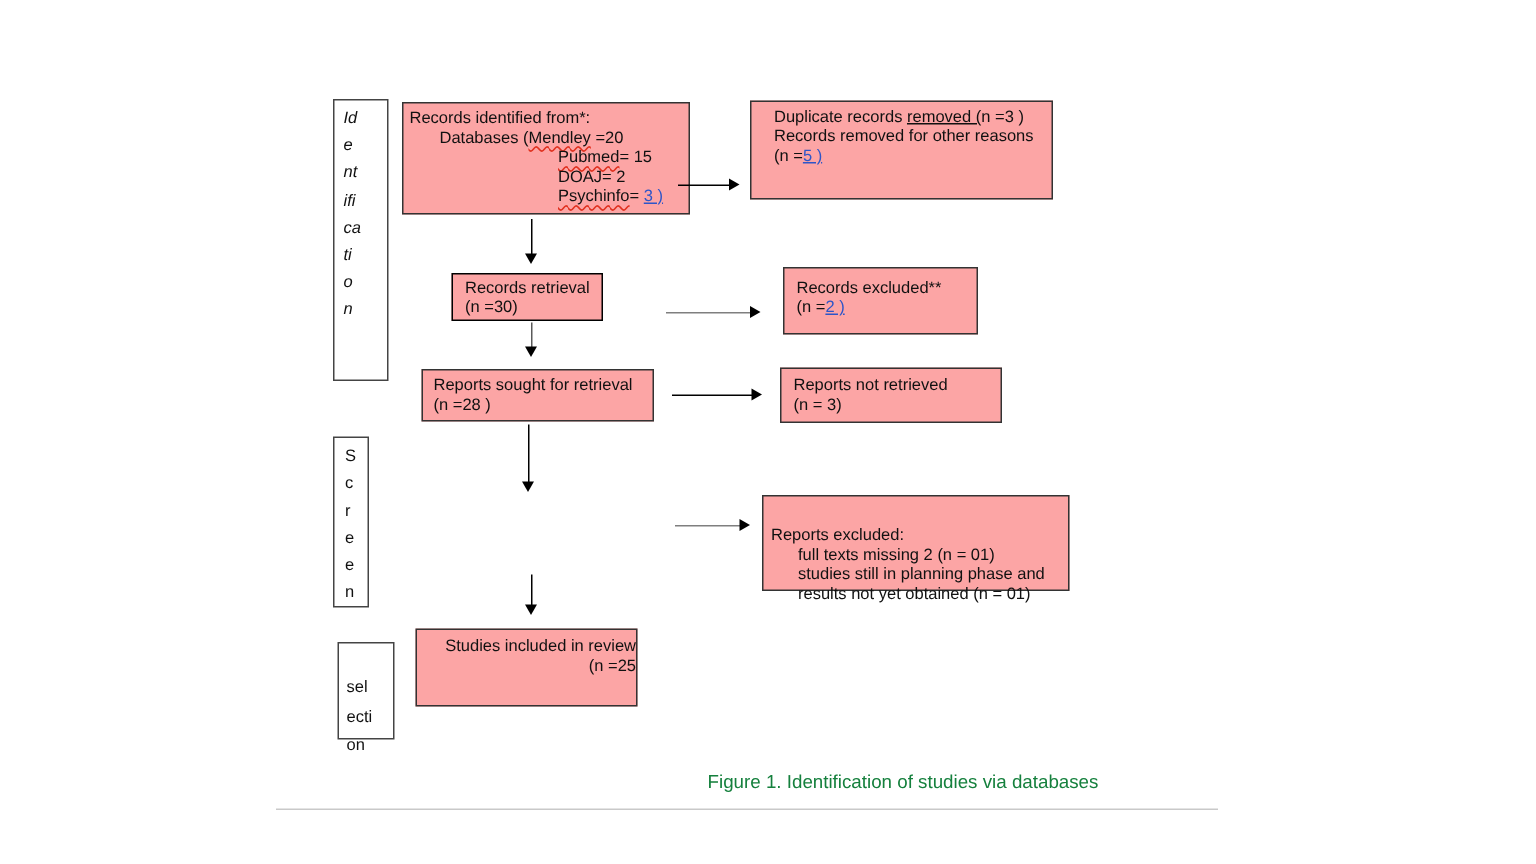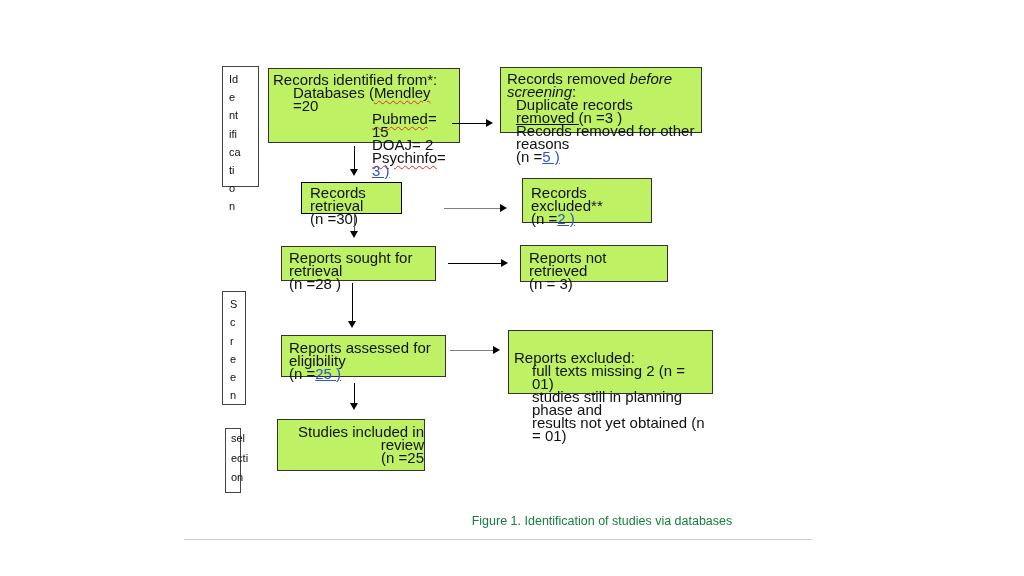--- a/index.html
+++ b/index.html
@@ -1,22 +1,22 @@
 <!DOCTYPE html>
 <html style="--link-blue: #2d55c8; --spellcheck-red: #e0301e; --arrow-gray: #7f7f7f;"><head>
 <meta charset="utf-8">
 <style>
   html,body{margin:0;padding:0;background:#fff;}
   .canvas{
     position:relative;width:1024px;height:576px;background:#ffffff;
     font-family:"Liberation Sans",sans-serif;color:#111;overflow:hidden;
   }
   .box{
-    position:absolute;border:1px solid #333;background:#bef264;
-    font-size:15px;line-height:13px;box-sizing:border-box;
+    position:absolute;border:1px solid #333;background:#fca5a5;
+    font-size:11px;line-height:13px;box-sizing:border-box;
   }
   .bold-border{border:1.5px solid #000;}
   .vlabel{
     position:absolute;border:1px solid #444;background:#fff;
     font-size:11px;box-sizing:border-box;
   }
   .vlabel div{white-space:pre;}
   .ind1{margin-left:20px;}
   .ind2{margin-left:77px;padding-left:22px;}
   .ind-r{margin-left:9px;}
@@ -40,41 +40,41 @@
   .caption{position:absolute;left:262px;top:514px;width:680px;
     text-align:center;font-size:12.5px;color:#15803d;}
   .bottom-rule{position:absolute;left:184px;top:539px;width:628px;height:1px;
     background:#c9c9c9;}
 </style>
 </head>
 <body>
 
 <div class="canvas">
 
-  <div class="vlabel" style="left:222px;top:66px;width:37px;height:121px;padding:3px 0 0 6px;line-height:18.2px;">
+  <div class="vlabel" style="left:222px;top:66px;width:37px;height:188px;padding:3px 0 0 6px;line-height:18.2px;font-style:italic;">
     <div>Id</div>
     <div>e</div>
     <div>nt</div>
     <div>ifi</div>
     <div>ca</div>
     <div>ti</div>
     <div>o</div>
     <div>n</div>
   </div>
 
   <div class="vlabel" style="left:222px;top:291px;width:24px;height:114px;padding:3px 0 0 7px;line-height:18.3px;">
     <div>S</div>
     <div>c</div>
     <div>r</div>
     <div>e</div>
     <div>e</div>
     <div>n</div>
   </div>
 
-  <div class="vlabel" style="left:225px;top:428px;width:16px;height:65px;padding:0 0 0 5px;line-height:19.5px;">
+  <div class="vlabel" style="left:225px;top:428px;width:38px;height:65px;padding:20px 0 0 5px;line-height:19.5px;">
     <div>sel</div>
     <div>ecti</div>
     <div>on</div>
   </div>
 
   <div class="box" style="left:268px;top:68px;width:192px;height:75px;padding:4px 4px;">
     <div>
       <span>Records identified from*:</span>
     </div>
     <div class="ind1">
@@ -85,23 +85,20 @@
     </div>
     <div class="ind2">
       <span>DOAJ</span><span>= 2</span>
     </div>
     <div class="ind2">
       <span class="wavy">Psychinfo</span><span>= </span><span class="link">3 )</span>
     </div>
   </div>
 
   <div class="box" style="left:500px;top:67px;width:202px;height:66px;padding:4px 6px;">
-    <div>
-      <span>Records removed </span><span class="ital">before screening</span><span>:</span>
-    </div>
     <div class="ind-r">
       <span>Duplicate records </span><span class="uline">removed  (</span><span>n =3 )</span>
     </div>
     <div class="ind-r">
       <span>Records removed for other reasons</span>
     </div>
     <div class="ind-r">
       <span>(n =</span><span class="link">5 )</span>
     </div>
   </div>
@@ -121,26 +118,20 @@
   <div class="box" style="left:281px;top:246px;width:155px;height:35px;padding:4px 0 18px 7px;">
     <div>Reports sought for retrieval</div>
     <div>(n =28 )</div>
   </div>
 
   <div class="box" style="left:520px;top:245px;width:148px;height:37px;padding:5px 12px 0 8px;">
     <div>Reports not retrieved</div>
     <div>(n = 3)</div>
   </div>
 
-  <div class="box" style="left:281px;top:335px;width:165px;height:42px;padding:5px 0 0 7px;">
-    <div>Reports assessed for eligibility</div>
-    <div>
-      <span>(n =</span><span class="link">25 )</span>
-    </div>
-  </div>
 
   <div class="box" style="left:508px;top:330px;width:205px;height:64px;padding:20px 5px;">
     <div>Reports excluded:</div>
     <div class="ind-r2">full texts missing 2 (n = 01)</div>
     <div class="ind-r2">studies still in planning phase and</div>
     <div class="ind-r2">results not yet obtained (n = 01)</div>
   </div>
 
   <div class="box" style="left:277px;top:419px;width:148px;height:52px;padding:5px 0 0 7px;text-align:right;">
     <div>Studies included in review</div>

